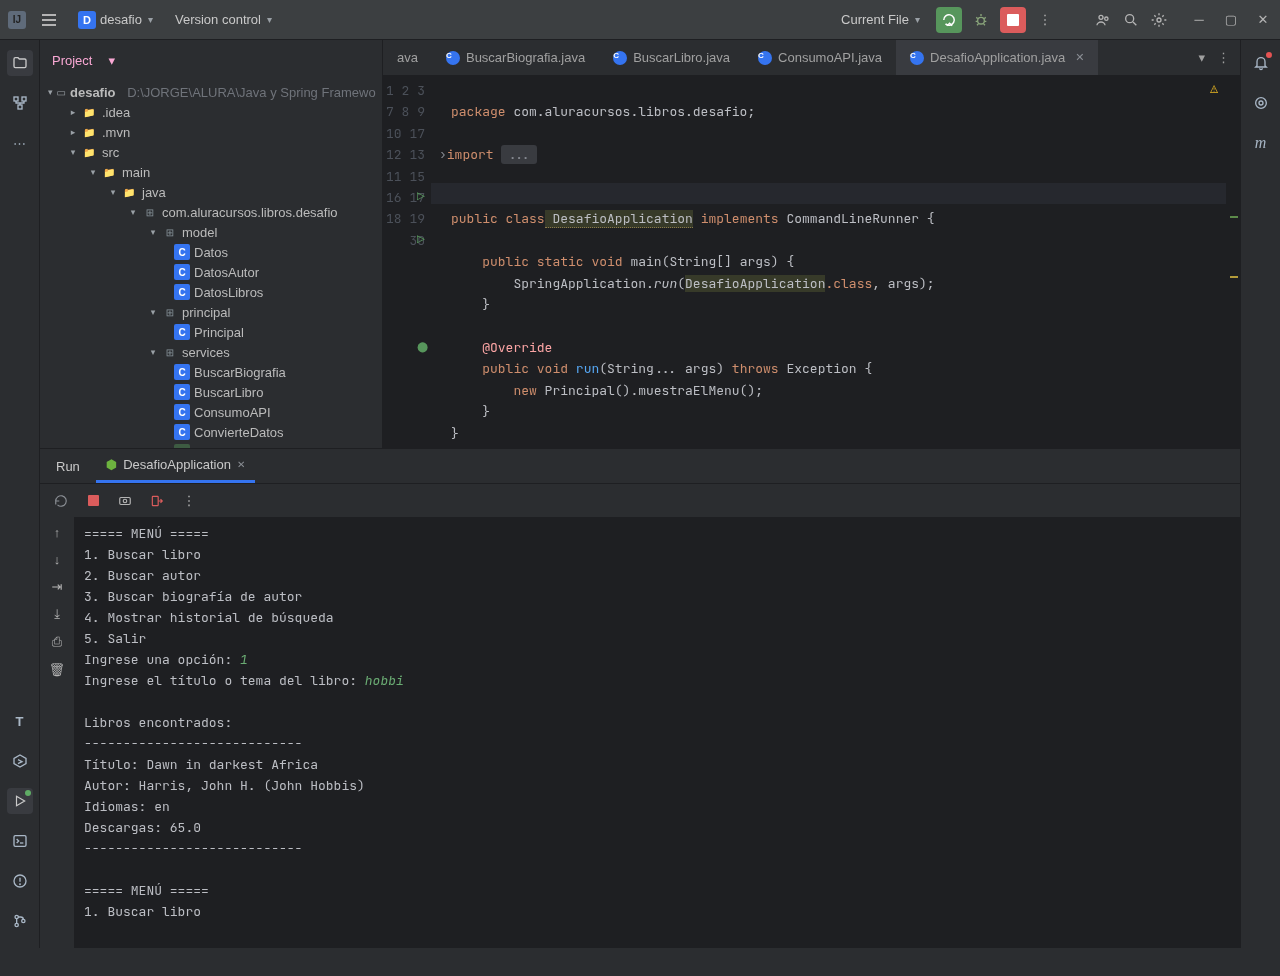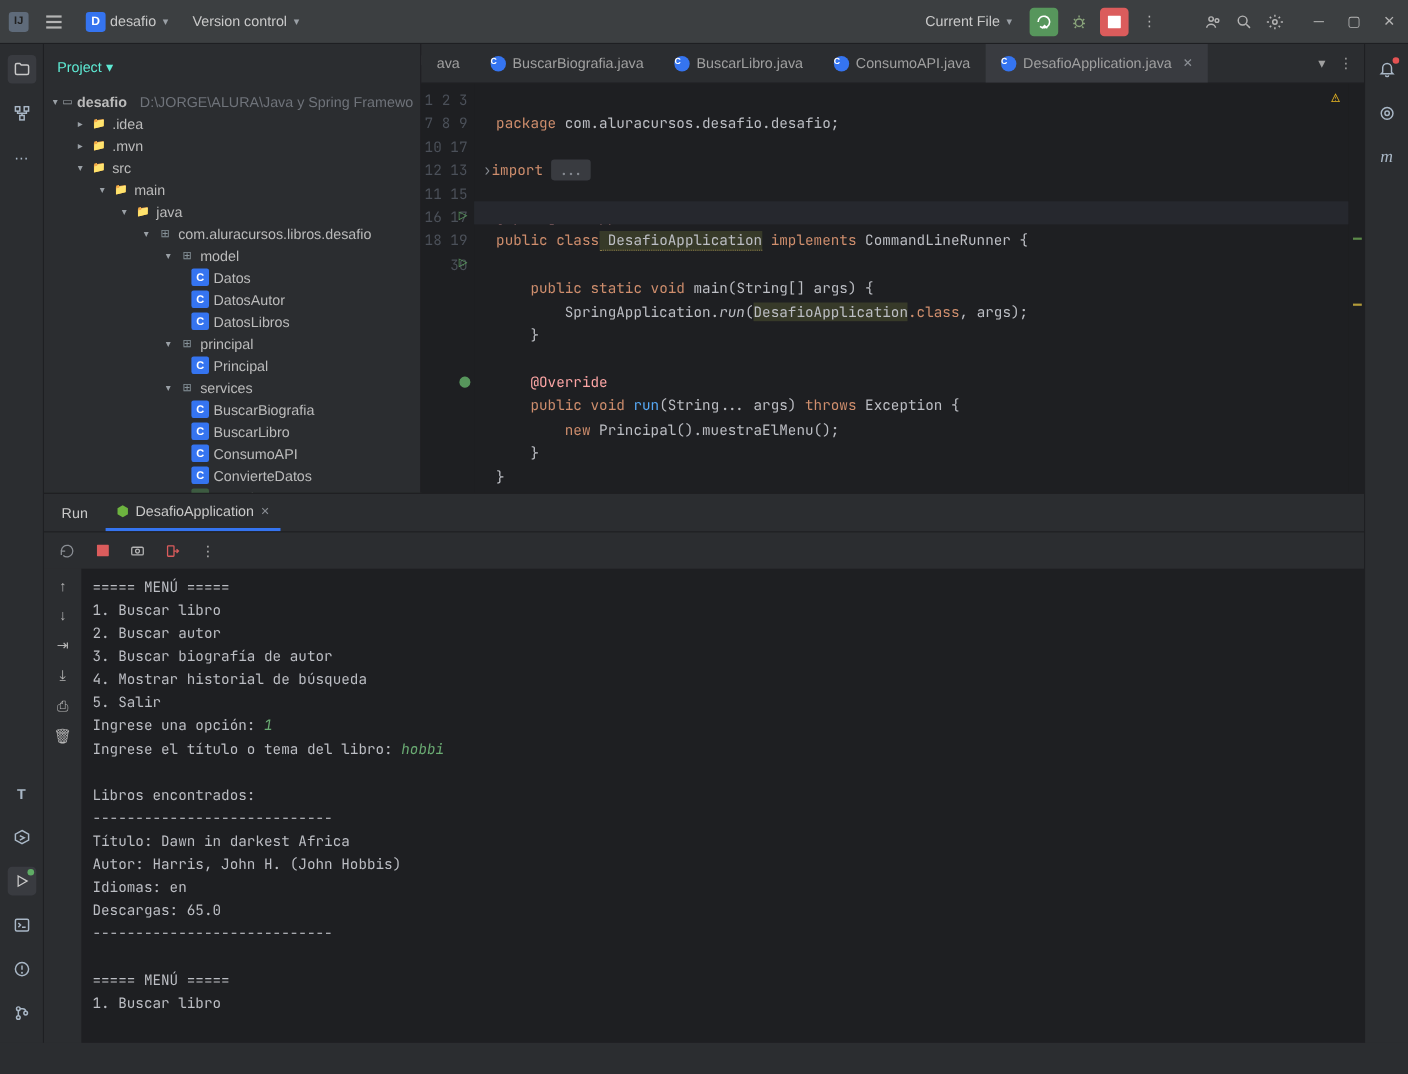--- a/index.html
+++ b/index.html
@@ -54,22 +54,22 @@
   background:#2b2d30;
   display:flex;
   flex-direction:column;
   border-right:1px solid #1e1f22;
 }
 .project-header {
   height:40px;
   display:flex;
   align-items:center;
   padding:0 12px;
-  gap:4px;
-  color:#5eead4;
+  gap:16px;
+  color:#f9a8d4;
 }
 .tree { flex:1; overflow:hidden; font-size:13px; padding:2px 0;}
 .tree-row { display:flex; align-items:center; height:20px; gap:4px; white-space:nowrap; padding-right:8px;}
 .tree-row .twisty { width:10px; font-size:9px; color:#9aa0a6; display:inline-block; text-align:center;}
 .tree-row .icon-sq { width:16px; height:16px; display:flex; align-items:center; justify-content:center; font-size:10px; border-radius:2px;}
 .folder-ico { color:#9aa0a6; }
 .folder-blue { color:#4a88c7; }
 .pkg-ico { color:#87939a; }
 .class-ico { background:#3574f0; color:#fff; border-radius:50%; font-size:9px; font-weight:bold;}
 .tree-row .txt { color:#bbbbbb; }
@@ -423,21 +423,21 @@
 <span>12</span>
 <span>13</span>
 <span>11</span>
 <span>15</span>
 <span>16</span>
 <span>17</span>
 <span>18</span>
 <span>19</span>
 <span>30</span></div>
         <div class="code">
-<div class="hl-line" style="top:107px;"></div><span class="warn-tri">⚠</span><span class="kw">package</span><span> com.aluracursos.desafio.desafio;</span>
+<div class="hl-line" style="top:107px;"></div><span class="warn-tri">⚠</span><span class="kw">package</span><span> com.aluracursos.libros.desafio;</span>
 
 <span style="color:#868a91;margin-left:-12px;">›</span><span class="kw">import </span><span class="imp-box">...</span>
 
 <span class="ann">@SpringBootApplication</span>
 <span class="kw">public</span><span class="kw"> class</span><span class="cls-hl" style="border-bottom:1px dotted #8a7a4a;"> DesafioApplication</span><span class="kw"> implements</span><span> CommandLineRunner {</span>
 
 <span class="kw">    public</span><span class="kw"> static</span><span class="kw"> void</span><span> main(String[] args) {</span>
 <span>        SpringApplication.</span><span class="fn">run</span><span>(</span><span class="cls-hl">DesafioApplication</span><span class="kw">.class</span><span>, args);</span>
 <span>    }</span>
 

